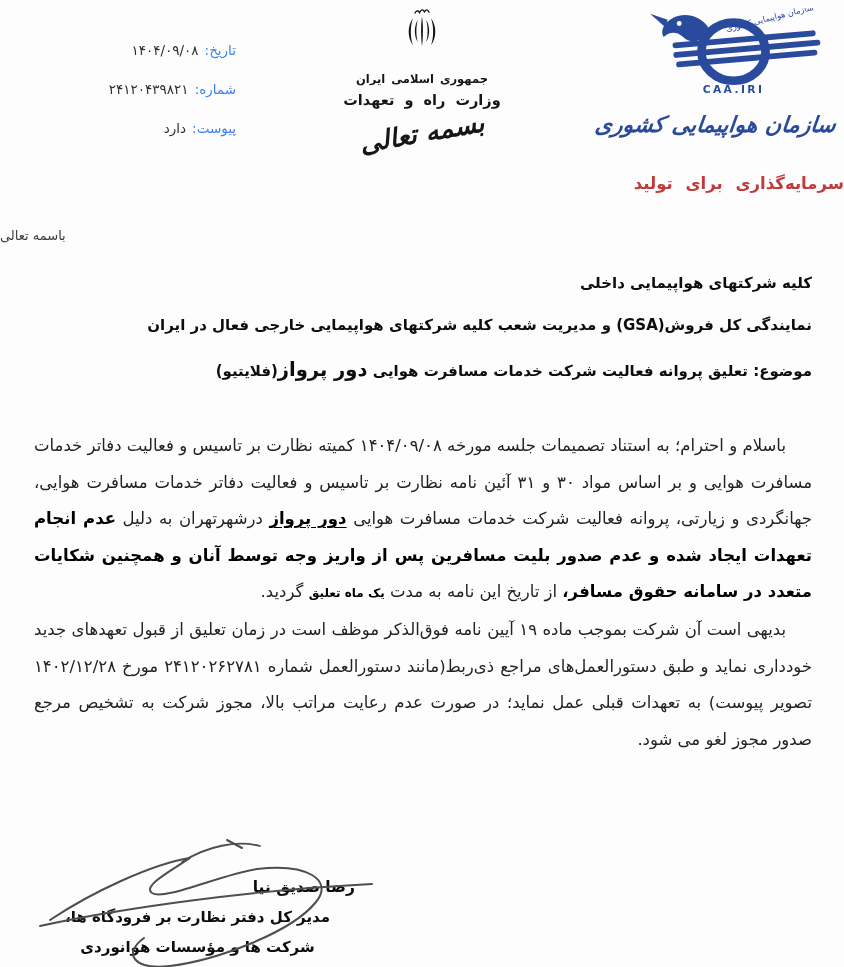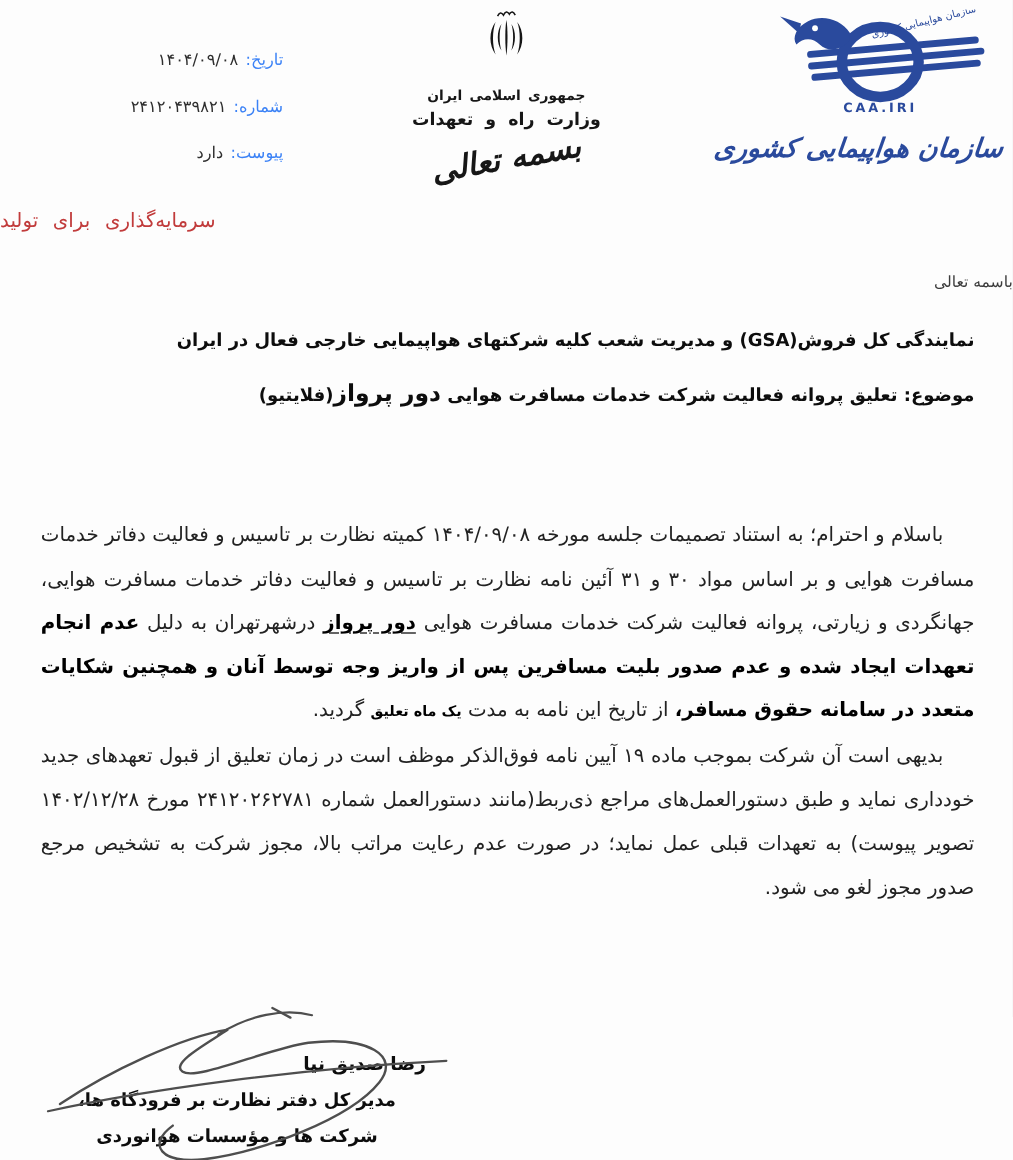--- a/index.html
+++ b/index.html
@@ -19,23 +19,23 @@
   .emblem{width:36px; height:46px; display:inline-block;}
   .gov1{font-size:11.5px; font-weight:bold; margin-top:16px; word-spacing:2px;}
   .gov2{font-size:14.5px; font-weight:bold; margin-top:6px; word-spacing:5px; letter-spacing:0.5px;}
   .besmellah{display:inline-block; margin-top:10px; font-size:26px; font-weight:bold;
     font-style:italic; transform:rotate(-10deg); letter-spacing:-1px;}
   
   .caa-head{position:absolute; top:8px; right:10px; width:200px; text-align:center;}
   .org-callig{position:absolute; top:112px; right:8px; font-size:22px; font-weight:bold;
     font-style:italic; color:#2a4a9d; white-space:nowrap; transform:skewX(-6deg);}
   
-  .slogan{position:absolute; top:174px; left:0; right:0; text-align:left;
-    font-size:16.5px; font-weight:normal; color:#c13b3b; word-spacing:7px;}
-  .besmellah-small{position:absolute; top:228px; left:0; right:0; text-align:right;
+  .slogan{position:absolute; top:174px; left:0; right:0; text-align:right;
+    font-size:16.5px; font-weight:bold; color:#c13b3b; word-spacing:7px;}
+  .besmellah-small{position:absolute; top:228px; left:0; right:0; text-align:left;
     font-size:13px; color:#3c3c3c;}
   
   .recipients{position:absolute; top:274px; right:32px; left:32px;}
   .rcpt{font-weight:bold; font-size:15px; margin-bottom:24px; color:#0d0d0d;}
   .subject{font-weight:bold; font-size:15px; color:#0d0d0d;}
   .subject .company{font-size:19.5px;}
   
   .body-text{position:absolute; top:428px; right:32px; left:34px;}
   .para{margin:0; font-size:16.5px; line-height:36.6px; text-align:justify;
     text-align-last:right; text-indent:26px; color:#222;}
@@ -99,20 +99,21 @@
       <text x="130" y="13" text-anchor="middle" font-size="8.5" fill="#2a4a9d" transform="rotate(-14 130 13)">سازمان هواپیمایی کشوری</text>
     </svg>
   </div>
   <div class="org-callig">سازمان هواپیمایی کشوری</div>
 
   <div class="slogan">سرمایه‌گذاری برای تولید</div>
 
   <div class="besmellah-small">باسمه تعالی</div>
 
   <div class="recipients">
+    <div class="rcpt">کلیه شرکتهای هواپیمایی داخلی</div>
     <div class="rcpt">نمایندگی کل فروش(GSA) و مدیریت شعب کلیه شرکتهای هواپیمایی خارجی فعال در ایران</div>
     <div class="subject"><span>موضوع: تعلیق پروانه فعالیت شرکت خدمات مسافرت هوایی </span><span class="company">دور پرواز</span><span>(فلایتیو)</span></div>
   </div>
 
   <div class="body-text">
     <p class="para"><span>باسلام و احترام؛ به استناد تصمیمات جلسه مورخه ۱۴۰۴/۰۹/۰۸ کمیته نظارت بر تاسیس و فعالیت دفاتر خدمات مسافرت هوایی و بر اساس مواد ۳۰ و ۳۱ آئین نامه نظارت بر تاسیس و فعالیت دفاتر خدمات مسافرت هوایی، جهانگردی و زیارتی، پروانه فعالیت شرکت خدمات مسافرت هوایی </span><span class="b u">دور پرواز</span><span> درشهرتهران به دلیل </span><span class="b">عدم انجام تعهدات ایجاد شده و عدم صدور بلیت مسافرین پس از واریز وجه توسط آنان و همچنین شکایات متعدد در سامانه حقوق مسافر،</span><span> از تاریخ این نامه به مدت </span><span class="b lg">یک ماه تعلیق</span><span> گردید.</span></p>
     <p class="para">بدیهی است آن شرکت بموجب ماده ۱۹ آیین نامه فوق‌الذکر موظف است در زمان تعلیق از قبول تعهدهای جدید خودداری نماید و طبق دستورالعمل‌های مراجع ذی‌ربط(مانند دستورالعمل شماره ۲۴۱۲۰۲۶۲۷۸۱ مورخ ۱۴۰۲/۱۲/۲۸ تصویر پیوست) به تعهدات قبلی عمل نماید؛ در صورت عدم رعایت مراتب بالا، مجوز شرکت به تشخیص مرجع صدور مجوز لغو می شود.</p>
   </div>
 
   <div class="sig">

